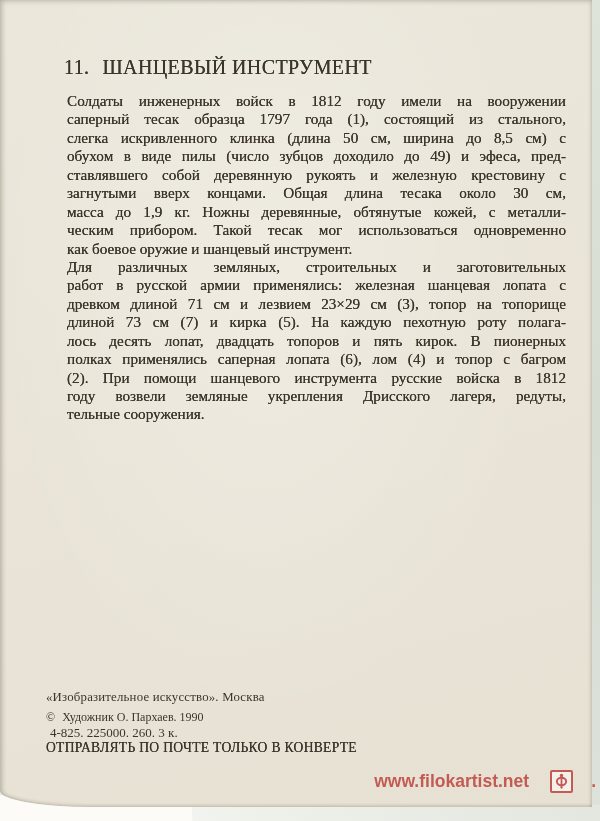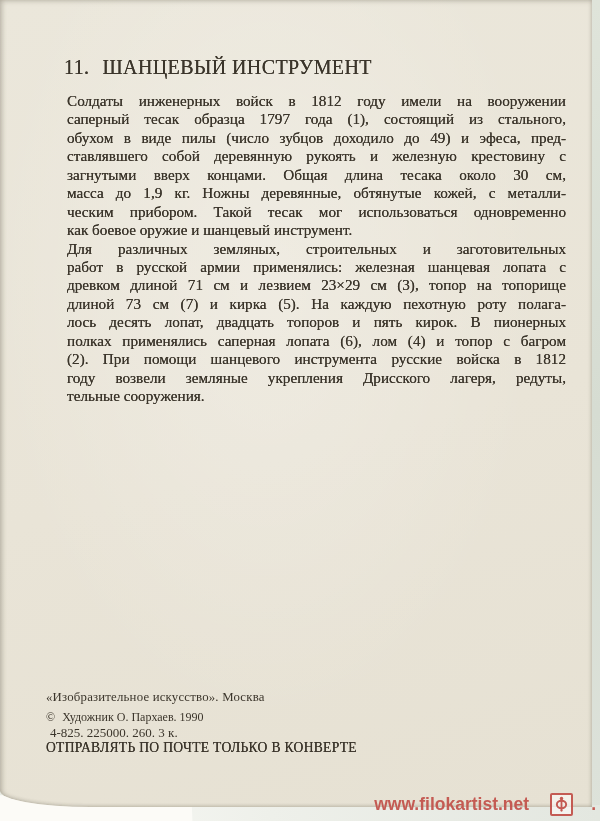--- a/index.html
+++ b/index.html
@@ -106,21 +106,21 @@
     position: absolute;
     left: 46px; top: 740px;
     font-size: 13.6px;
     letter-spacing: 0.3px;
     text-shadow: 0 0 0.4px currentColor;
     text-align: right;
   }
   
   .watermark {
     position: absolute;
-    right: 4px; top: 793px;
+    right: 4px; top: 770px;
     display: flex;
     align-items: center;
     gap: 21px;
     font-family: "Liberation Sans", sans-serif;
     font-size: 17.5px;
     font-weight: bold;
     color: #c25049;
     opacity: 0.92;
   }
   .wm-logo-box {
@@ -147,20 +147,21 @@
   <div class="card">
 
     <div class="heading">
       <span class="num">11.</span><span>ШАНЦЕВЫЙ ИНСТРУМЕНТ</span>
     </div>
 
     <div class="body-text">
         <div>
           <div class="tline">Солдаты инженерных войск в 1812 году имели на вооружении</div>
           <div class="tline">саперный тесак образца 1797 года (1), состоящий из стального,</div>
+          <div class="tline">слегка искривленного клинка (длина 50 см, ширина до 8,5 см) с</div>
           <div class="tline">обухом в виде пилы (число зубцов доходило до 49) и эфеса, пред-</div>
           <div class="tline">ставлявшего собой деревянную рукоять и железную крестовину с</div>
           <div class="tline">загнутыми вверх концами. Общая длина тесака около 30 см,</div>
           <div class="tline">масса до 1,9 кг. Ножны деревянные, обтянутые кожей, с металли-</div>
           <div class="tline">ческим прибором. Такой тесак мог использоваться одновременно</div>
           <div class="tline lastline">как боевое оружие и шанцевый инструмент.</div>
         </div>
         <div>
           <div class="tline">Для различных земляных, строительных и заготовительных</div>
           <div class="tline">работ в русской армии применялись: железная шанцевая лопата с</div>

